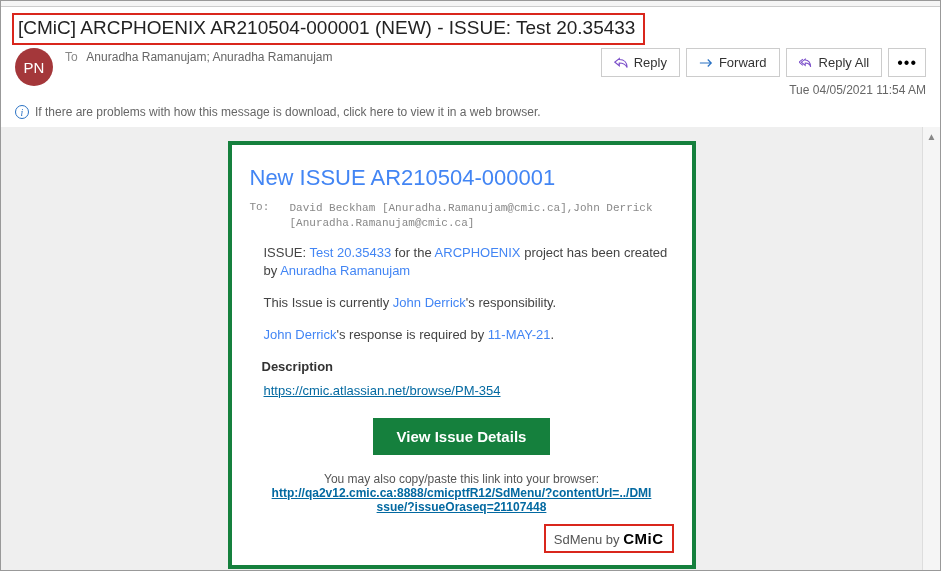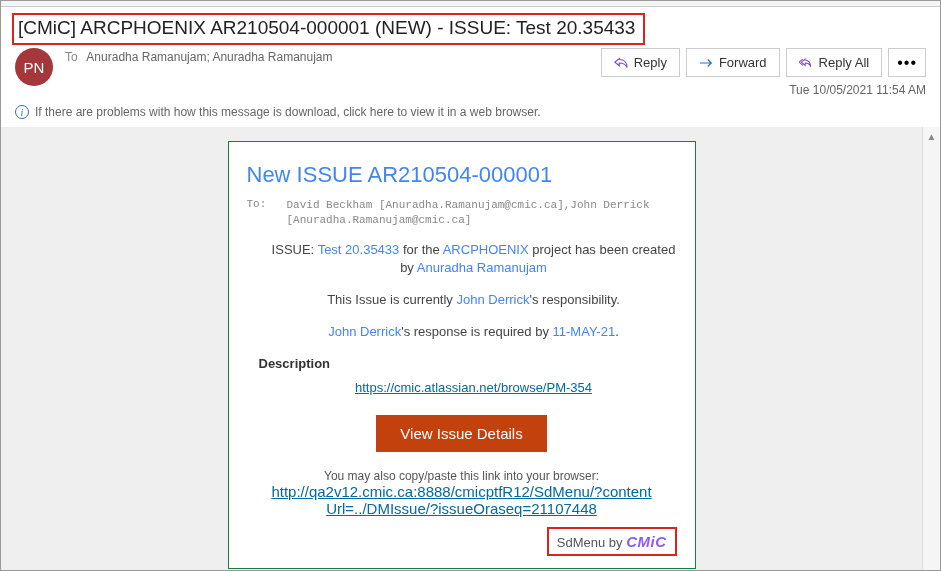--- a/index.html
+++ b/index.html
@@ -113,21 +113,21 @@
     border-left: 1px solid #ddd;
   }
   .scroll-arrow {
     width: 100%; height: 18px;
     display: flex; align-items: center; justify-content: center;
     color: #888; font-size: 10px;
     cursor: pointer;
   }
   .email-card {
     background: #fff;
-    border: 1px solid #15803d;
+    border: 4px solid #15803d;
     width: 468px;
     margin: 0 auto;
     padding: 14px 18px 12px 18px;
   }
   .card-title {
     color: #4285f4;
     font-size: 22px;
     font-weight: 400;
     margin: 6px 0 10px 0;
   }
@@ -136,62 +136,62 @@
     font-size: 11px;
     color: #888;
     display: flex;
     margin-bottom: 12px;
   }
   .card-to-label { width: 40px; flex-shrink: 0; }
   .card-to-val { line-height: 1.4; }
   .card-para {
     font-size: 13px;
     color: #444;
-    margin: 0 0 14px 24px;
+    margin: 0 0 14px 14px;
     line-height: 1.4;
-    text-align: center;
   }
   .blue-link { color: #4285f4; text-decoration: none; }
   .hlink { color: #0369a1; text-decoration: underline; }
   .desc-label { font-weight: 600; margin: 0 0 8px 12px; font-size: 13px; }
   .big-btn {
     display: block;
     margin: 18px auto 10px auto;
-    background: #c2410c;
+    background: #15803d;
     color: #fff;
     border: none;
     padding: 10px 24px;
     font-size: 15px;
-    font-weight: 400;
+    font-weight: 700;
     cursor: pointer;
   }
   .copy-text {
     text-align: center;
     font-size: 12px;
     color: #555;
     margin-top: 17px;
   }
   .copy-link {
     text-align: center;
-    font-size: 15px;
+    font-size: 12px;
     word-break: break-all;
     padding: 0 22px;
+    font-weight: bold;
   }
   .powered-row {
     text-align: right;
     margin-top: 10px;
   }
   .powered-box {
     display: inline-block;
     border: 2px solid #d9261c;
     padding: 4px 8px;
     font-size: 13px;
     color: #555;
   }
-  .cmic-logo { color: #8b5cf6; font-weight: bold; font-size: 15px; letter-spacing: 0.5px; font-style: italic; }
+  .cmic-logo { color: #000000; font-weight: bold; font-size: 15px; letter-spacing: 0.5px; }
   .footer-dl {
     text-align: center;
     font-size: 11px;
     color: #666;
     margin-top: 10px;
   }
   .footer-links-box {
     display: inline-block;
     border: 2px solid #d9261c;
     padding: 0 3px;
@@ -231,21 +231,21 @@
           <svg viewBox="0 0 18 16">
               <path fill="none" stroke="#7b4fc9" stroke-width="1.3" d="M8 3 3 7l5 4V8c3 0 6 1 7 5 0-5-3-9-7-9V3z"></path>
               <path fill="none" stroke="#7b4fc9" stroke-width="1.3" d="M5 3 0 7l5 4"></path>
             </svg>
           <span>Reply All</span>
         </button>
         <button class="ellipsis-btn">
           <span>•••</span>
         </button>
       </div>
-      <div class="timestamp">Tue 10/05/2021 11:54 AM</div>
+      <div class="timestamp">Tue 04/05/2021 11:54 AM</div>
     </div>
   </div>
 </div>
 
 <div class="info-bar">
   <span class="info-icon">i</span>
   <span>If there are problems with how this message is download, click here to view it in a web browser.</span>
 </div>
 
 <div class="body-pane">

